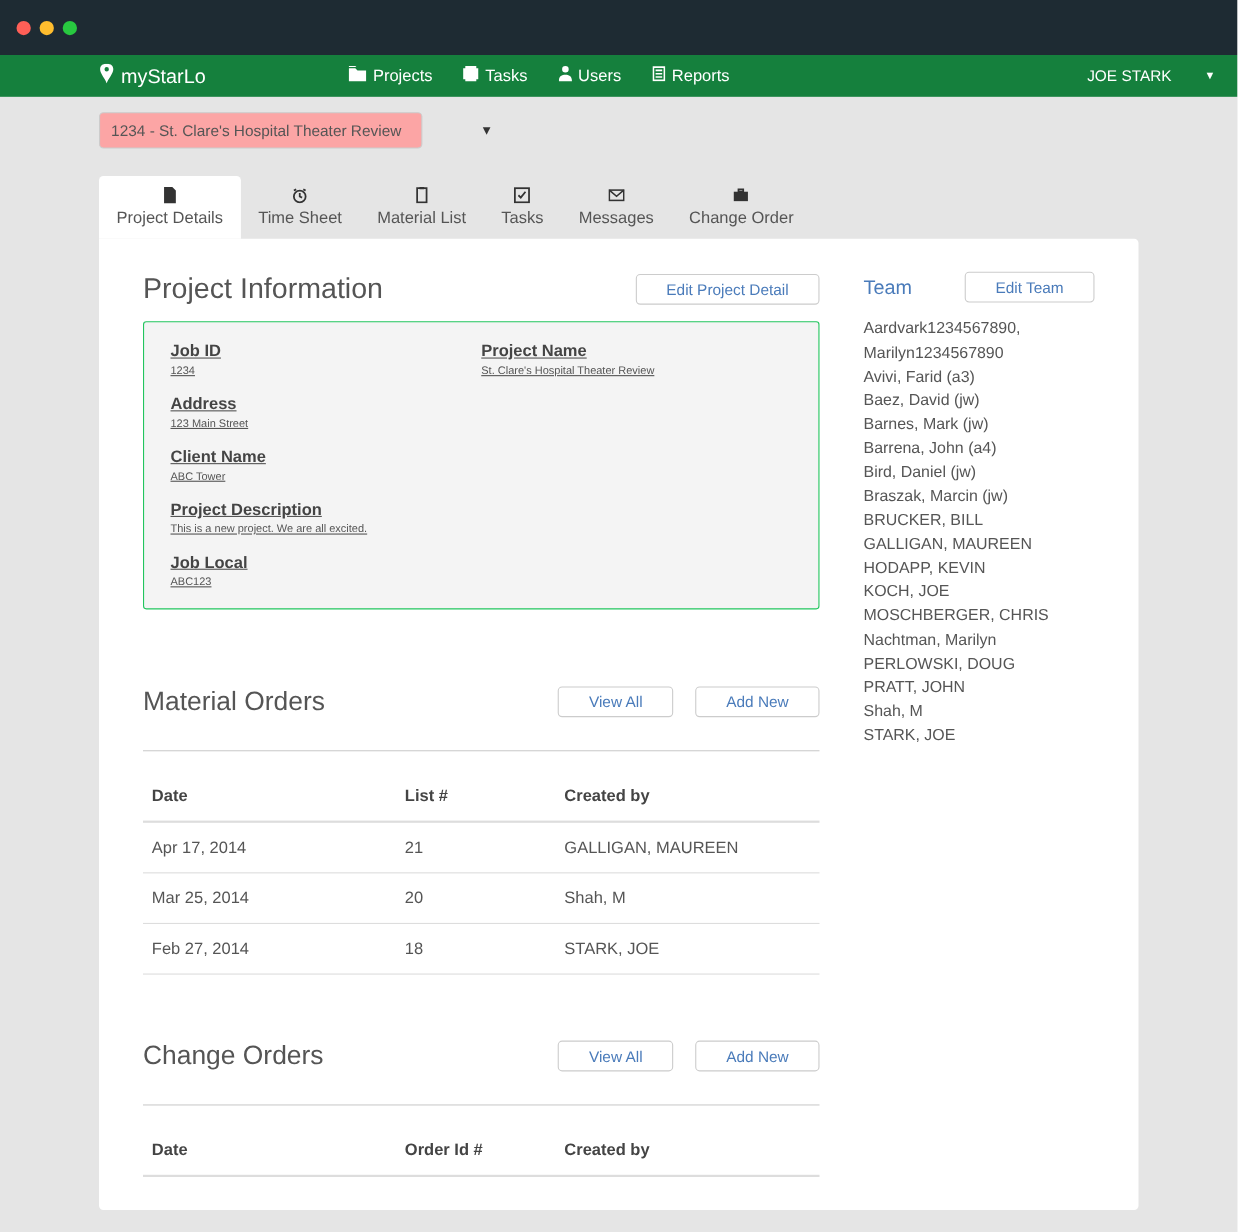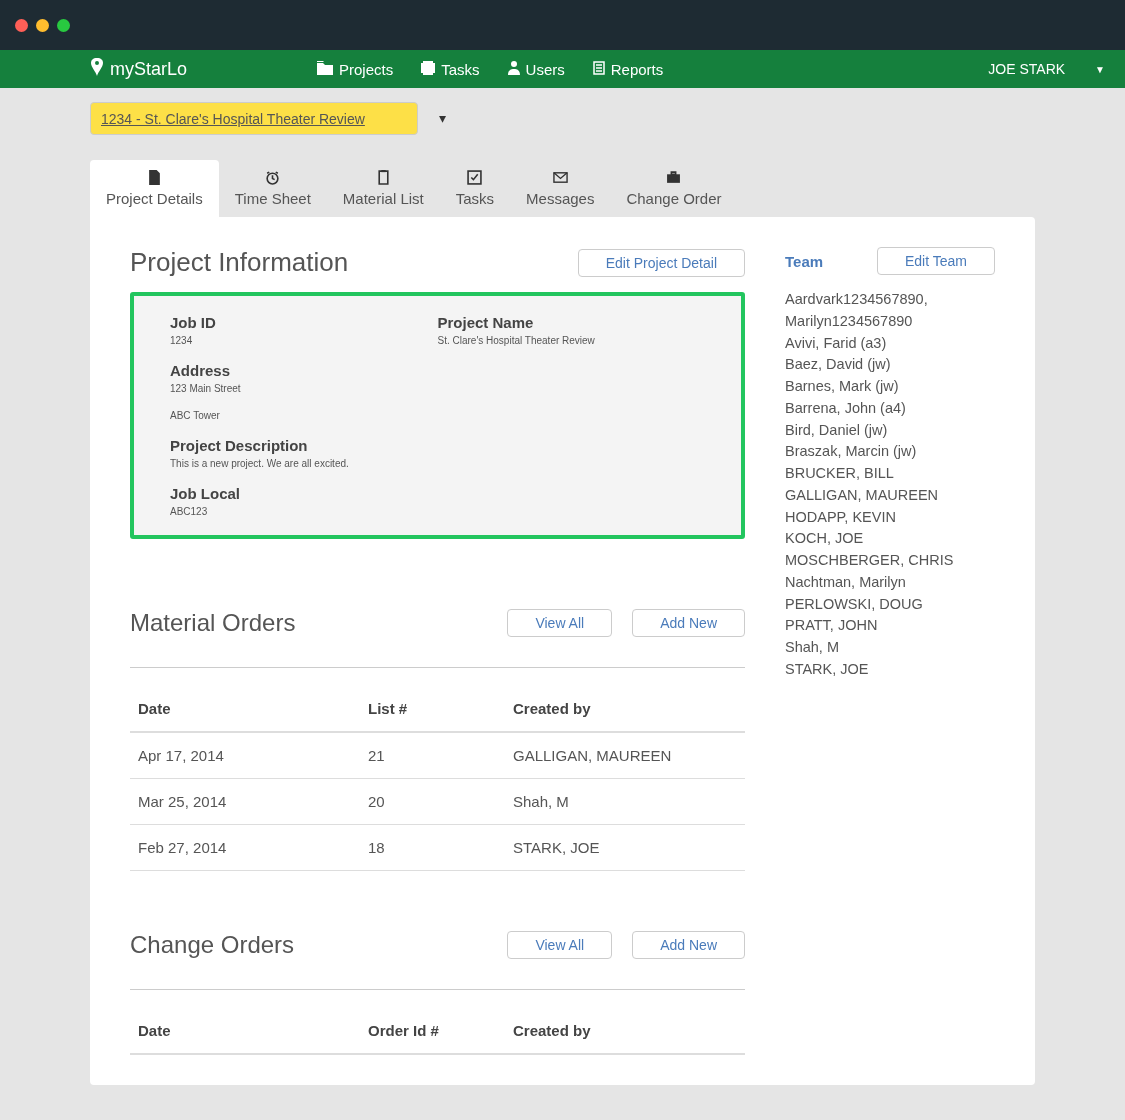--- a/index.html
+++ b/index.html
@@ -13,42 +13,42 @@
 .navbar { background: #15803d; height: 38px; display: flex; align-items: center; color: #fff; padding: 0 20px 0 90px; }
 .brand { display: flex; align-items: center; gap: 6px; font-size: 18px; font-weight: 400; margin-right: 130px; }
 .brand-icon { font-size: 16px; }
 .nav-links { display: flex; gap: 28px; }
 .nav-link { display: flex; align-items: center; gap: 6px; color: #fff; cursor: pointer; font-size: 15px; }
 .nav-right { margin-left: auto; display: flex; align-items: center; gap: 30px; font-size: 14px; }
 .nav-right .caret { font-size: 10px; }
 
 .content-wrap { padding: 14px 90px 30px 90px; }
 
-.project-select { width: 328px; height: 33px; background: #fde047; border: 1px solid #ccc; border-radius: 4px; padding: 6px 10px; font-size: 14px; color: #555; appearance: none; position: relative; text-decoration: underline; }
+.project-select { width: 294px; height: 33px; background: #fca5a5; border: 1px solid #ccc; border-radius: 4px; padding: 6px 10px; font-size: 14px; color: #555; appearance: none; position: relative; }
 .select-wrap { position: relative; width: 366px; margin-bottom: 25px; }
 .select-wrap::after { content: "▾"; position: absolute; right: 10px; top: 8px; color: #333; pointer-events: none; }
 
 .tabs { display: flex; }
 .tab { display: flex; align-items: center; gap: 5px; padding: 10px 16px; color: #555; cursor: pointer; font-size: 15px; flex-direction: column; }
 .tab.active { background: #fff; border-top-left-radius: 4px; border-top-right-radius: 4px; }
 .tab-icon svg { width: 15px; height: 15px; fill: #333; display: block; }
 
 .panel { background: #fff; border-radius: 0 4px 4px 4px; padding: 30px 40px; display: flex; gap: 40px; }
 .panel-main { flex: 1; }
 .panel-side { width: 210px; }
 
 .section-head { display: flex; align-items: center; justify-content: space-between; margin-bottom: 14px; }
 .section-title { font-size: 26px; font-weight: 400; color: #555; }
 .section-title.small { font-size: 24px; }
-.team-title { font-size: 15px; color: #4a7bba; font-weight: 700; }
+.team-title { font-size: 18px; color: #4a7bba; font-weight: 400; }
 
 .btn { border: 1px solid #ccc; background: #fff; color: #4a7bba; padding: 5px 27px; border-radius: 4px; font-size: 14px; cursor: pointer; }
 .btn-group { display: flex; gap: 20px; }
 
-.info-box { background: #f4f4f4; border: 4px solid #22c55e; border-radius: 3px; padding: 18px 36px; }
+.info-box { background: #f4f4f4; border: 1px solid #22c55e; border-radius: 3px; padding: 18px 24px; text-decoration: underline; }
 .info-row { display: flex; margin-bottom: 16px; }
 .info-col { flex: 1; }
 .info-label { font-weight: 600; color: #444; font-size: 15px; margin-bottom: 4px; }
 .info-value { color: #555; font-size: 10px; }
 
 .team-list { margin-top: 12px; }
 .team-member { color: #555; font-size: 14.5px; line-height: 1.5; }
 .table-head { display: flex; padding: 14px 8px; font-weight: 600; color: #444; border-bottom: 2px solid #ddd; font-size: 15px; }
 .th-date, .td-date { width: 230px; }
 .th-list, .td-list { width: 145px; }
@@ -191,20 +191,21 @@
           </div>
         </div>
         <div class="info-row">
           <div class="info-col">
             <div class="info-label">Address</div>
             <div class="info-value">123 Main Street</div>
           </div>
         </div>
         <div class="info-row">
           <div class="info-col">
+            <div class="info-label">Client Name</div>
             <div class="info-value">ABC Tower</div>
           </div>
         </div>
         <div class="info-row">
           <div class="info-col">
             <div class="info-label">Project Description</div>
             <div class="info-value">This is a new project. We are all excited.</div>
           </div>
         </div>
         <div class="info-row" style="margin-bottom:0">

